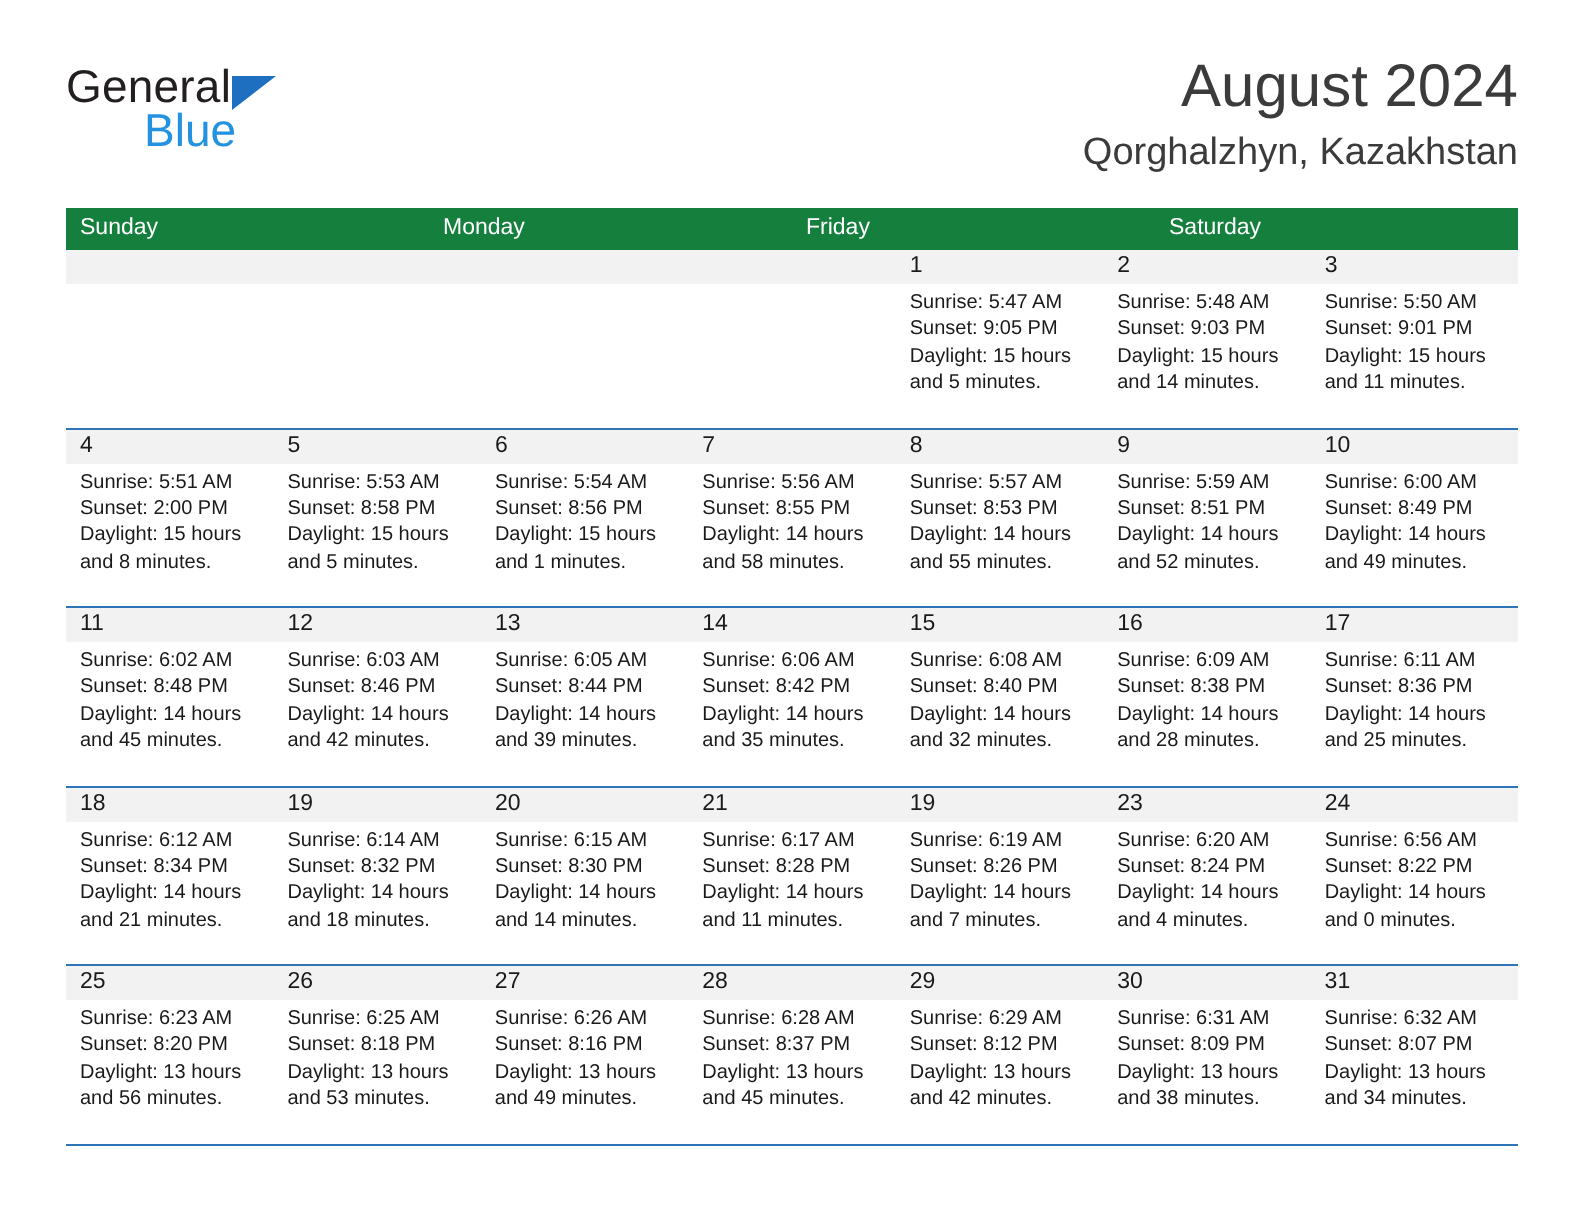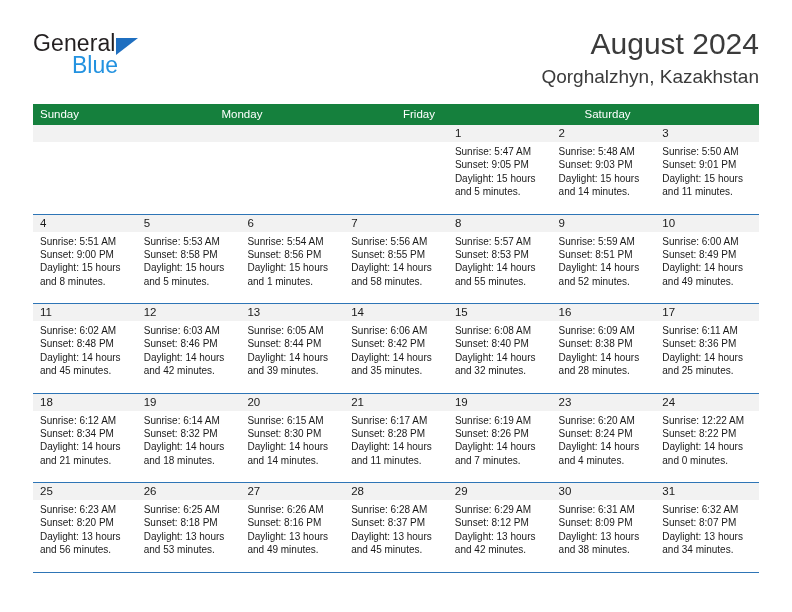--- a/index.html
+++ b/index.html
@@ -207,21 +207,21 @@
               <div>Daylight: 15 hours</div>
               <div>and 11 minutes.</div>
             </div>
           </div>
         </div>
         <div class="week-row">
           <div class="day-cell">
             <div class="day-band">4</div>
             <div class="day-body">
               <div>Sunrise: 5:51 AM</div>
-              <div>Sunset: 9:00 PM</div>
+              <div>Sunset: 2:00 PM</div>
               <div>Daylight: 15 hours</div>
               <div>and 8 minutes.</div>
             </div>
           </div>
           <div class="day-cell">
             <div class="day-band">5</div>
             <div class="day-body">
               <div>Sunrise: 5:53 AM</div>
               <div>Sunset: 8:58 PM</div>
               <div>Daylight: 15 hours</div>
@@ -390,21 +390,21 @@
             <div class="day-body">
               <div>Sunrise: 6:20 AM</div>
               <div>Sunset: 8:24 PM</div>
               <div>Daylight: 14 hours</div>
               <div>and 4 minutes.</div>
             </div>
           </div>
           <div class="day-cell">
             <div class="day-band">24</div>
             <div class="day-body">
-              <div>Sunrise: 12:22 AM</div>
+              <div>Sunrise: 6:56 AM</div>
               <div>Sunset: 8:22 PM</div>
               <div>Daylight: 14 hours</div>
               <div>and 0 minutes.</div>
             </div>
           </div>
         </div>
         <div class="week-row">
           <div class="day-cell">
             <div class="day-band">25</div>
             <div class="day-body">

